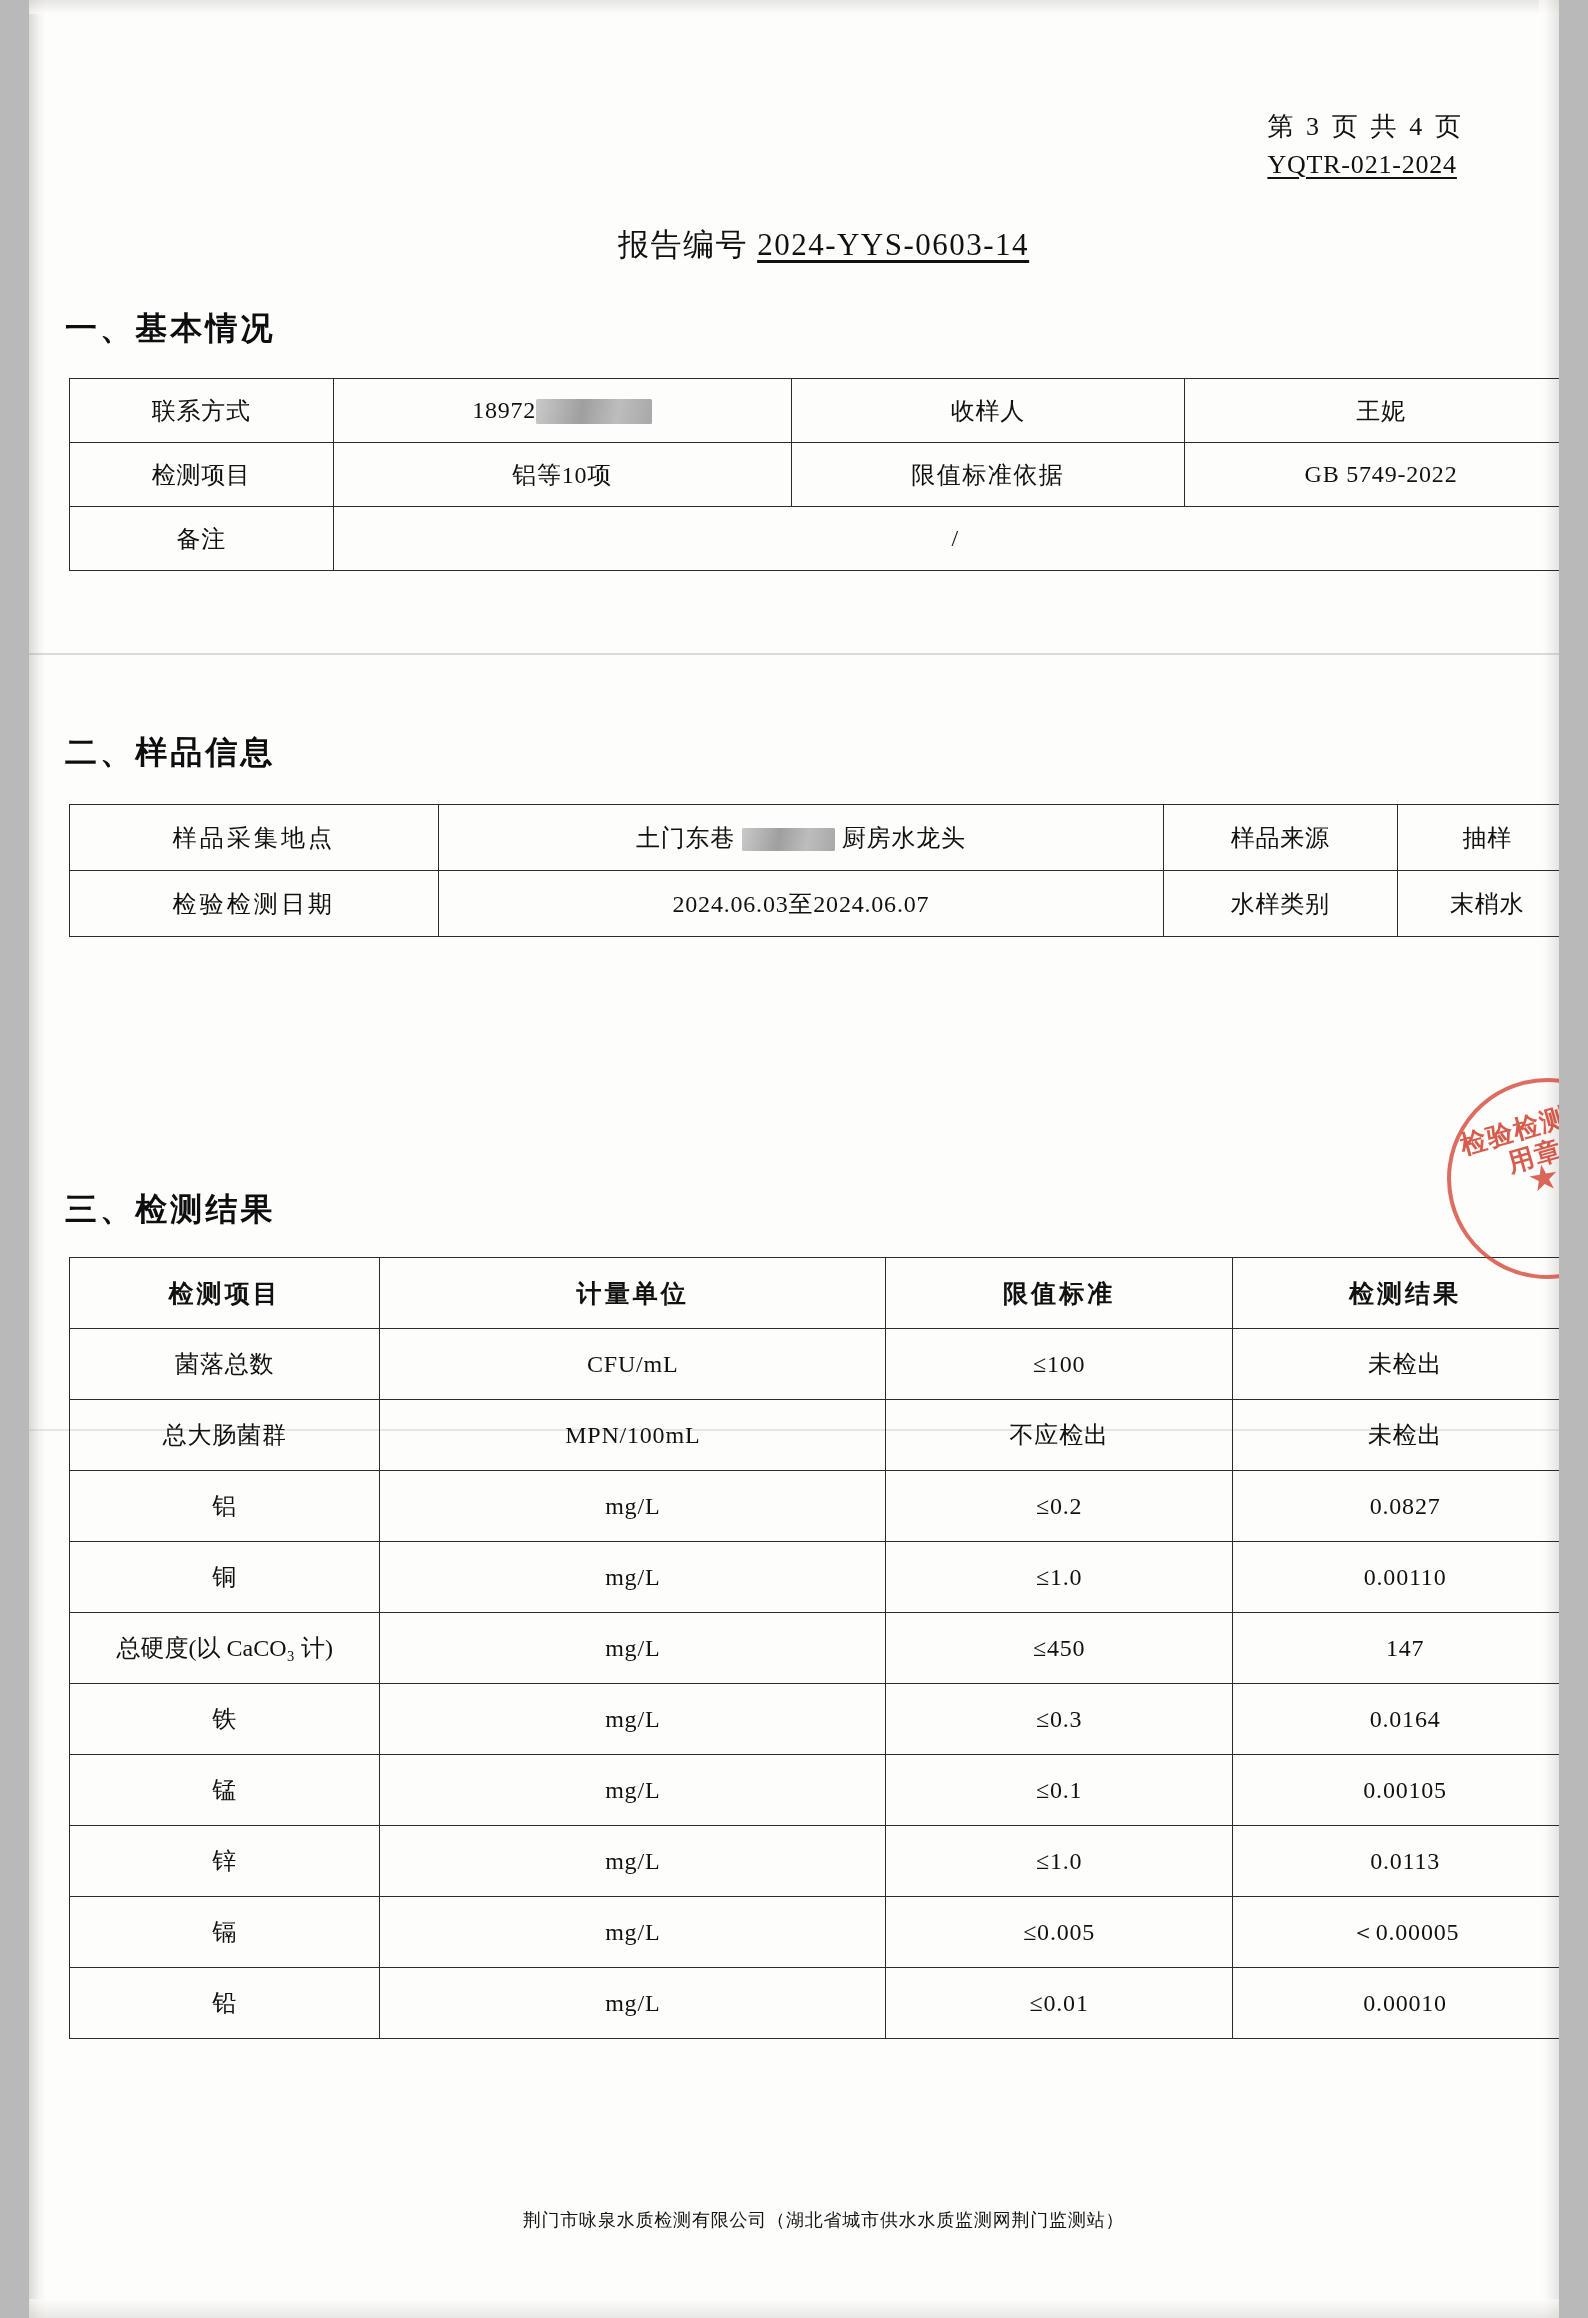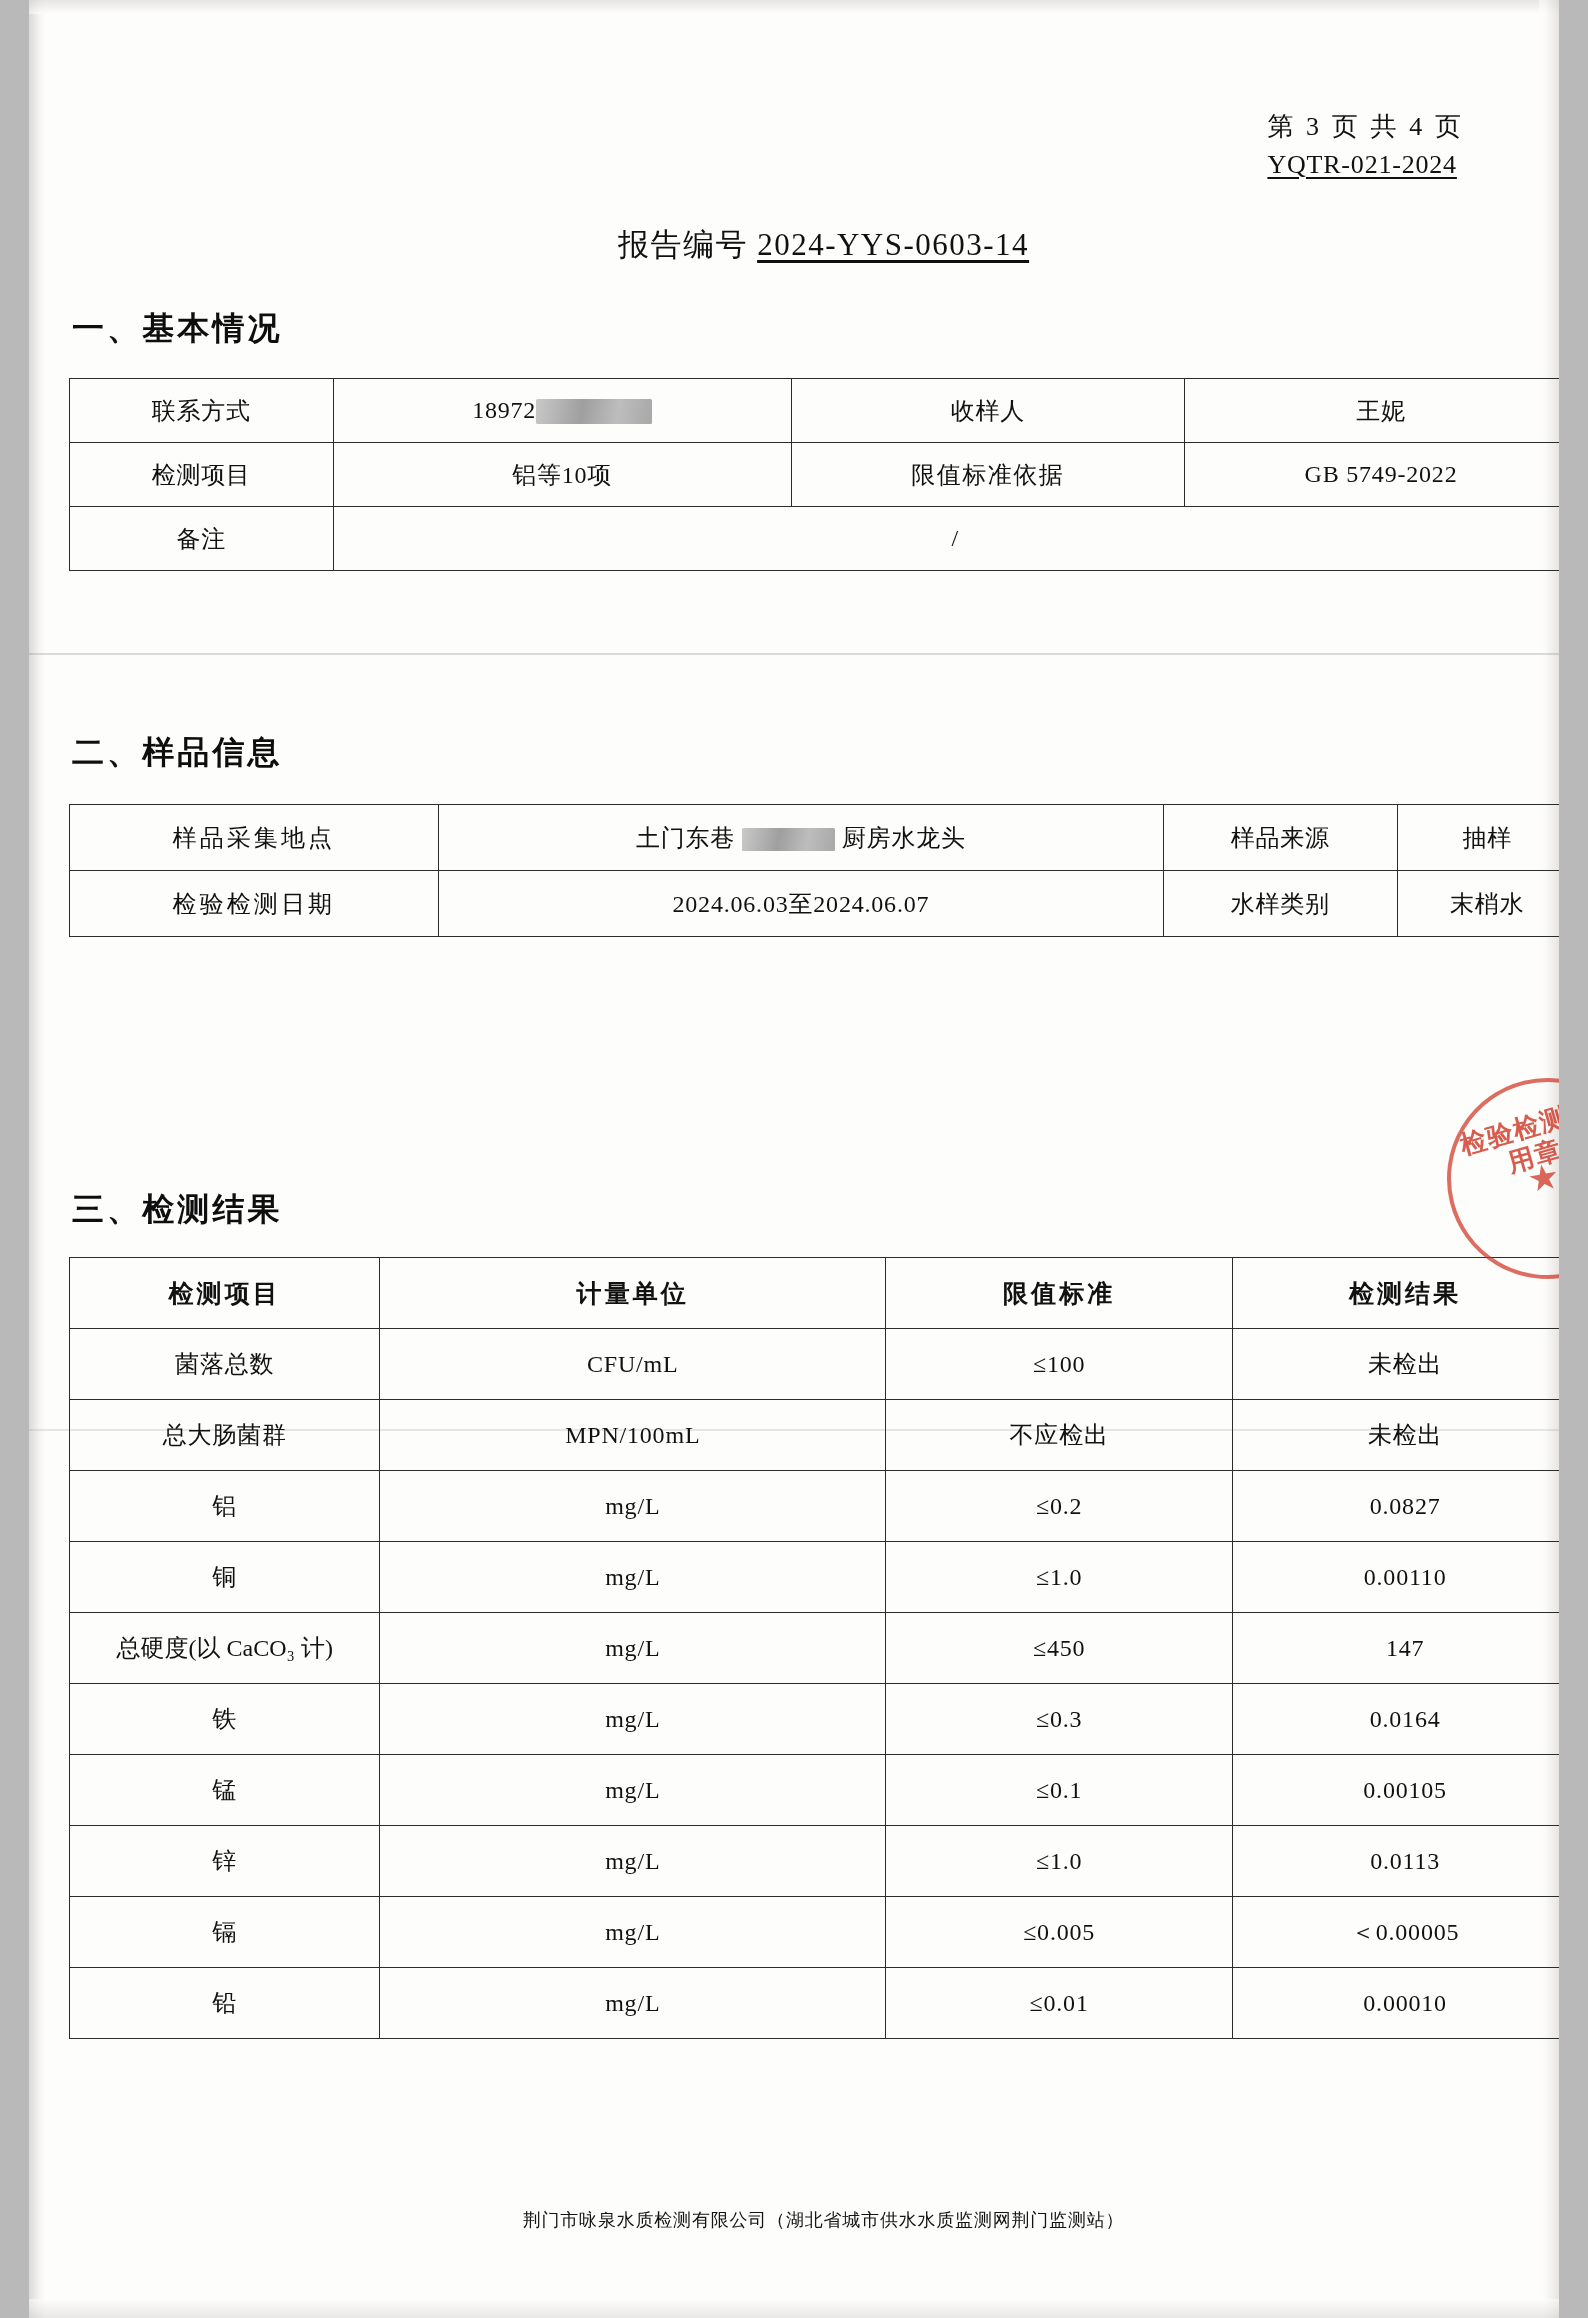--- a/index.html
+++ b/index.html
@@ -84,21 +84,21 @@
     color: #111;
   }
   .report-no .num {
     text-decoration: underline;
     text-underline-offset: 4.6px;
   }
 
   
   .sec-title {
     position: absolute;
-    left: 43px;
+    left: 36px;
     font-family: "DejaVu Sans", "Liberation Sans", sans-serif;
     font-weight: bold;
     font-size: 32px;
     letter-spacing: 3.1px;
     color: #0e0e0e;
   }
   #sec1 { top: 307px; }
   #sec2 { top: 731px; }
   #sec3 { top: 1188px; }
 

